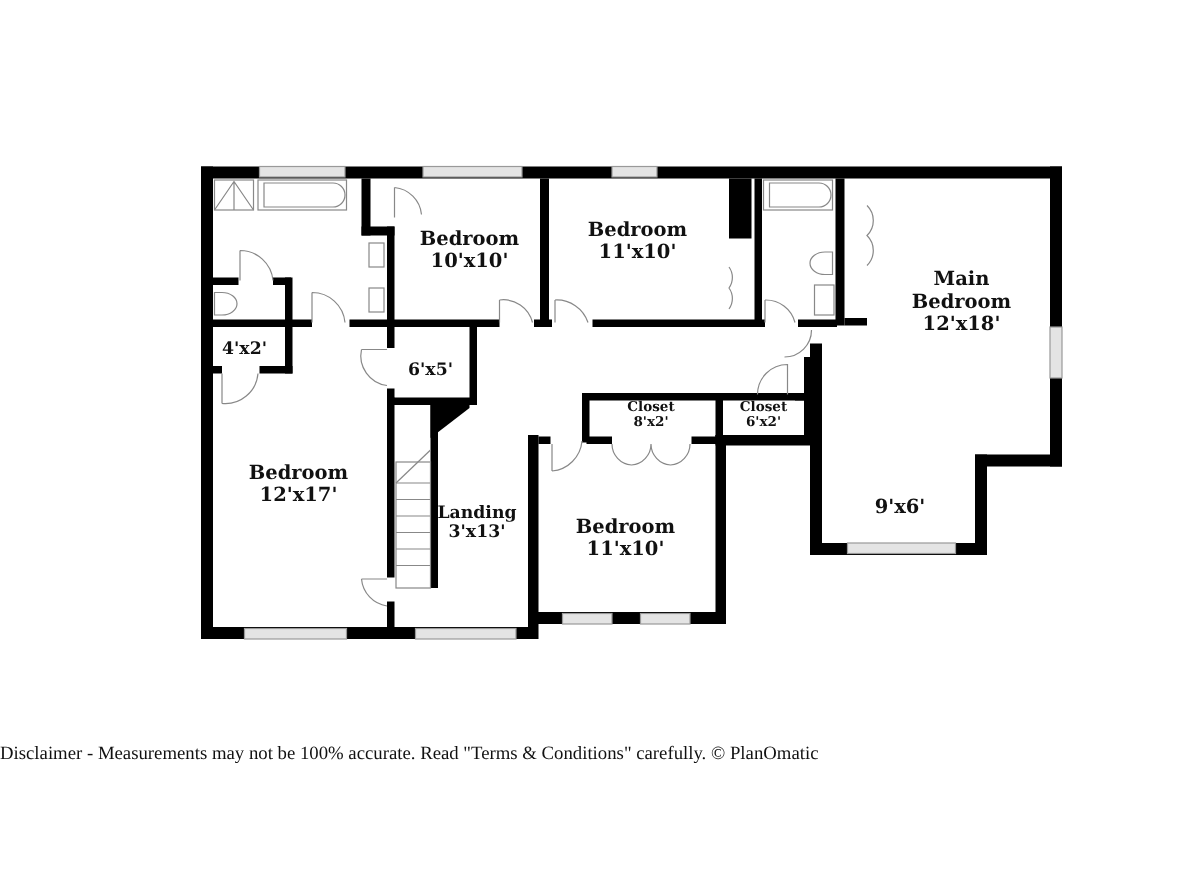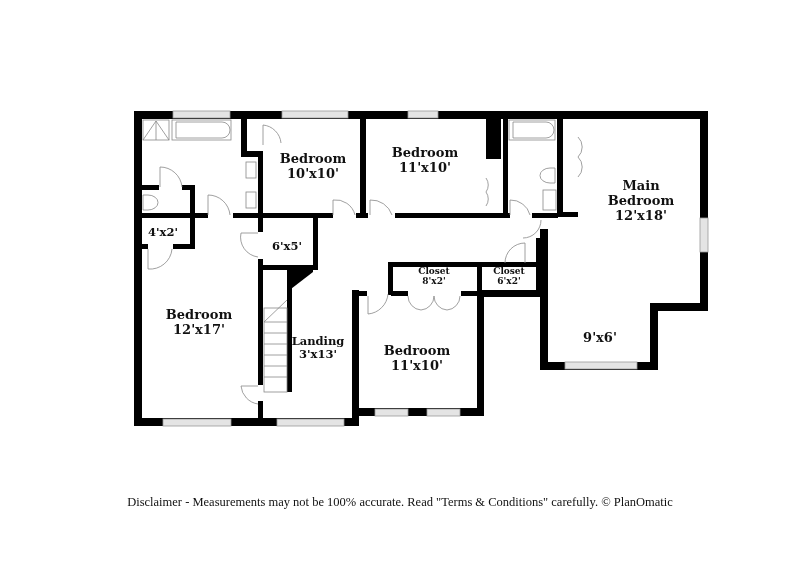--- a/index.html
+++ b/index.html
@@ -3,21 +3,21 @@
 <meta charset="utf-8">
 <style>
   html, body { margin: 0; padding: 0; background: #ffffff; }
   body { width: 800px; height: 582px; position: relative; overflow: hidden; font-family: "DejaVu Serif", "Liberation Serif", serif; }
   #plan { position: absolute; left: 0; top: 0; width: 800px; height: 582px; }
   .room-label { font-family: "DejaVu Serif", serif; font-weight: bold; fill: #111; text-anchor: middle; }
   .lg { font-size: 13px; }
   .md { font-size: 11.5px; }
   .sm { font-size: 9px; }
   .disclaimer {
-    position: absolute; left: 0; width: 800px; top: 495px; text-align: center;
+    position: absolute; left: 0; width: 800px; top: 495px; 
     font-family: "Liberation Serif", "DejaVu Serif", serif; font-size: 12.5px; color: #111;
   }
 </style>
 </head>
 <body>
 
 <svg id="plan" viewBox="0 0 800 582" xmlns="http://www.w3.org/2000/svg">
 
   <g fill="#000">
 

